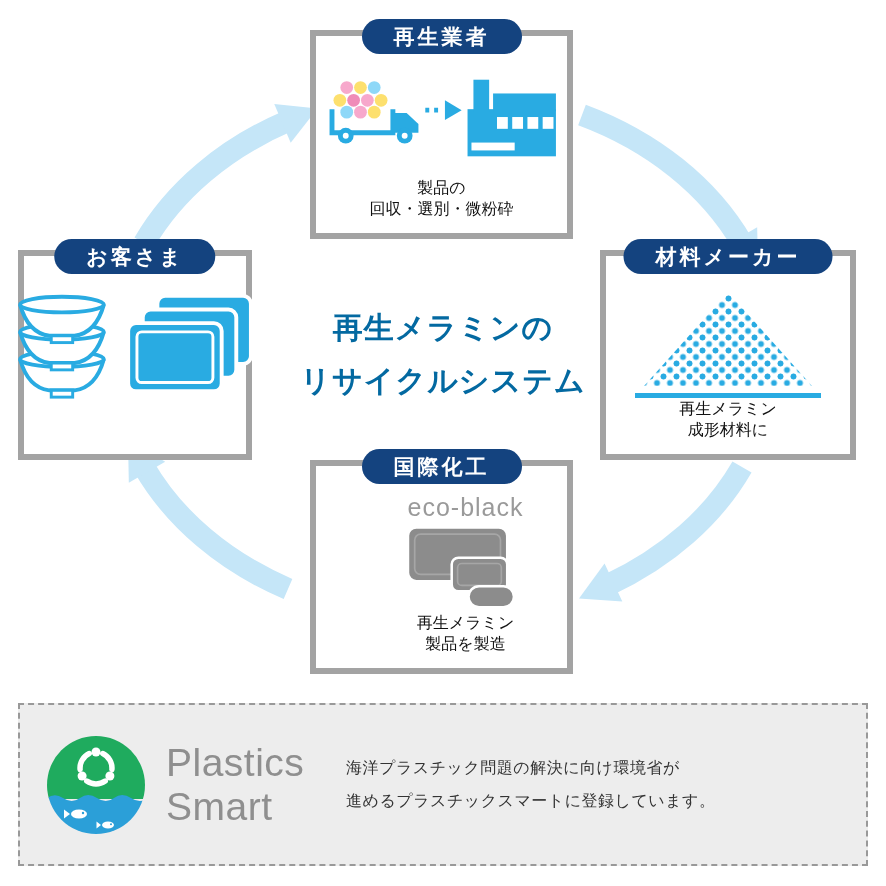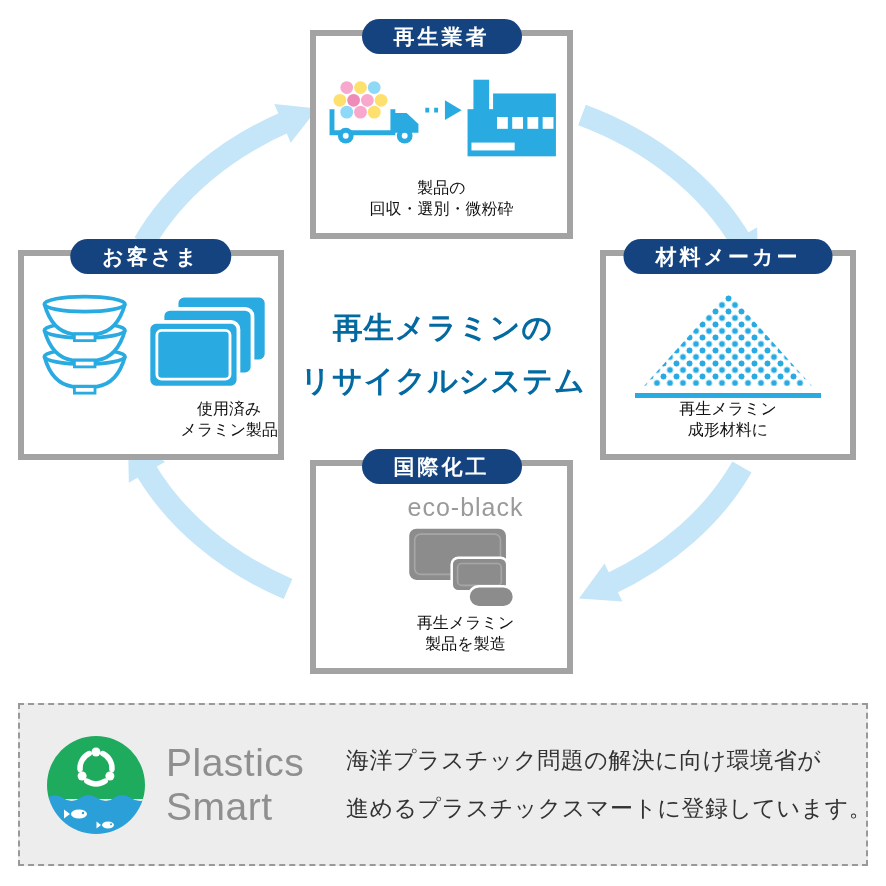--- a/index.html
+++ b/index.html
@@ -8,21 +8,21 @@
     font-family:"Liberation Sans","DejaVu Sans",sans-serif; color:#111;
   }
   .arrows { position:absolute; left:0; top:0; width:886px; height:886px; z-index:0; }
 
   .node {
     position:absolute; background:#fff; border:6px solid #a3a3a3; box-sizing:border-box;
     display:flex; flex-direction:column; align-items:center; z-index:2;
   }
   .node-top    { left:310px; top:30px;  width:263px; height:209px; }
   .node-right  { left:600px; top:250px; width:256px; height:210px; }
-  .node-left   { left:18px;  top:250px; width:266px; height:210px;align-items:flex-end; }
+  .node-left   { left:18px;  top:250px; width:234px; height:210px; }
   .node-bottom { left:310px; top:460px; width:263px; height:214px;padding-left:48px; }
 
   .pill {
     position:absolute; top:-17px; left:50%; transform:translateX(-50%);
     background:#14437f; color:#fff; font-size:21px; font-weight:bold; letter-spacing:3px;
     padding:5px 32px; border-radius:19px; white-space:nowrap; line-height:1.2;
   }
   .caption { margin-top:auto; margin-bottom:13px; text-align:center; font-size:16px; line-height:1.35; color:#111; }
 
   .icon-recycler { margin-top:28px; }
@@ -45,21 +45,21 @@
     line-height:1.75; letter-spacing:1px;
   }
 
   .footer {
     position:absolute; left:18px; top:703px; width:850px; height:163px; box-sizing:border-box;
     background:#ededed; border:2px dashed #999;
     display:flex; align-items:center; padding:0 26px; gap:20px; z-index:2;
   }
   .logo-badge { width:100px; height:100px; flex:none; }
   .logo-text { flex:none; width:160px; color:#8f8f8f; font-size:39px; line-height:1.12; letter-spacing:0.5px; }
-  .footer-text { font-size:23px; color:#333; line-height:2.05; letter-spacing:0.5px; white-space:nowrap;font-family:Liberation Serif, serif; }
+  .footer-text { font-size:16px; color:#333; line-height:2.05; letter-spacing:0.5px; white-space:nowrap;font-family:Liberation Serif, serif; }
 </style>
 </head>
 <body>
 
 <div class="canvas">
 
   <svg class="arrows" viewBox="0 0 886 886" aria-hidden="true">
     <g fill="none" stroke="#c5e6f8" stroke-width="22">
       <path d="M144,243 A330,265 0 0 1 288,121"></path>
       <path d="M582,115 A330,265 0 0 1 742,243"></path>
@@ -140,24 +140,20 @@
       <use href="#bowl" transform="translate(3,62)"></use>
       <use href="#bowl" transform="translate(3,34)"></use>
       <use href="#bowl" transform="translate(3,6)"></use>
       <g stroke="#fff" stroke-width="4">
         <rect x="148" y="6" width="96" height="70" rx="8" fill="#29abe2"></rect>
         <rect x="133" y="20" width="96" height="70" rx="8" fill="#29abe2"></rect>
         <rect x="118" y="34" width="96" height="70" rx="8" fill="#29abe2"></rect>
         <rect x="127" y="43" width="78" height="52" rx="5" fill="none" stroke-width="3"></rect>
       </g>
     </svg>
-    <div class="caption">
-      <div>使用済み</div>
-      <div>メラミン製品</div>
-    </div>
   </div>
 
   <div class="node node-bottom">
     <div class="pill">国際化工</div>
     <div class="product-name">eco-black</div>
     <svg class="trays-icon" width="150" height="102" viewBox="0 0 150 105">
       <rect x="6" y="4" width="118" height="64" rx="10" fill="#8c8c8c" stroke="#fff" stroke-width="3"></rect>
       <rect x="14" y="12" width="102" height="48" rx="7" fill="none" stroke="#a6a6a6" stroke-width="2"></rect>
       <rect x="58" y="40" width="66" height="40" rx="8" fill="#8c8c8c" stroke="#fff" stroke-width="3"></rect>
       <rect x="65" y="47" width="52" height="26" rx="5" fill="none" stroke="#a6a6a6" stroke-width="2"></rect>

